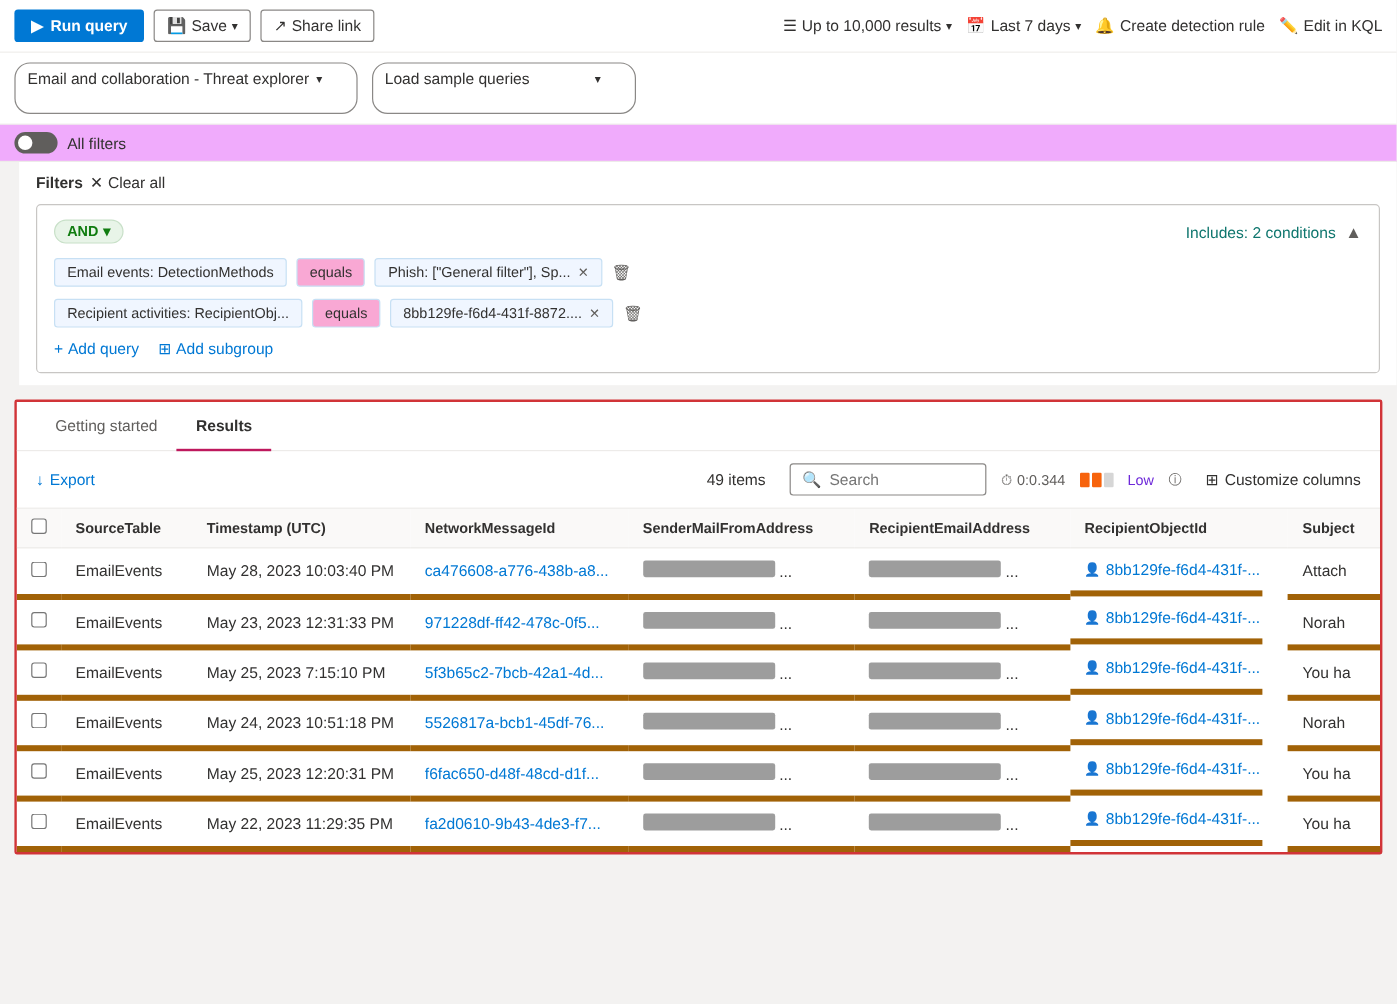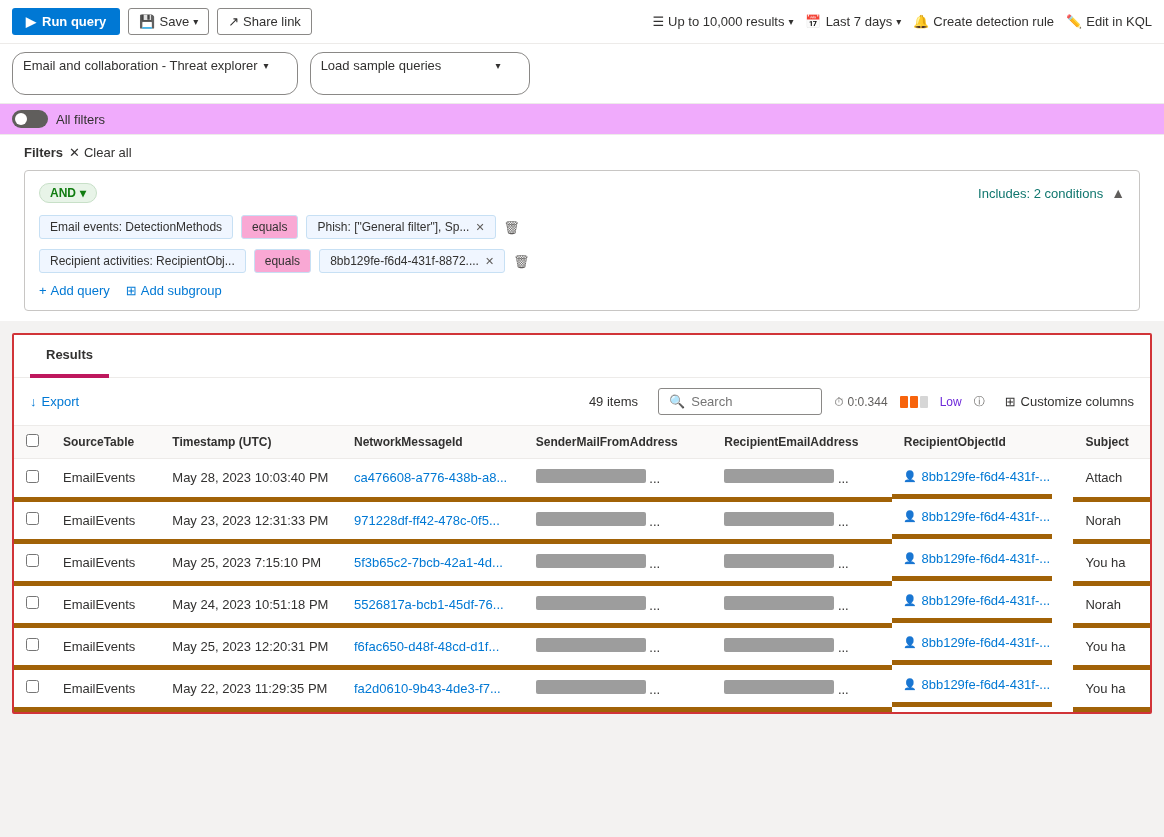--- a/index.html
+++ b/index.html
@@ -47,21 +47,21 @@
     .toggle {
       width: 36px; height: 18px; background: #605e5c; border-radius: 9px;
       position: relative; cursor: pointer;
     }
     .toggle-knob {
       width: 12px; height: 12px; background: #fff; border-radius: 50%;
       position: absolute; top: 3px; left: 3px;
     }
 
     .filters-section {
-      background: #fff; padding: 10px 24px;
+      background: #fff; padding: 10px 14px; margin-left: 16px;
     }
     .filters-header {
       display: flex; align-items: center; gap: 6px; margin-bottom: 10px;
     }
     .filters-label { font-weight: 600; font-size: 13px; }
     .clear-all-btn {
       display: flex; align-items: center; gap: 4px; color: #323130;
       background: none; border: none; cursor: pointer; font-size: 13px;
     }
 
@@ -110,21 +110,21 @@
     .results-section {
       background: #fff; margin: 12px; border: 2px solid #d13438; border-radius: 2px;
     }
     .tabs {
       display: flex; border-bottom: 1px solid #edebe9; padding: 0 16px;
     }
     .tab {
       padding: 12px 16px; cursor: pointer; font-size: 13px; color: #605e5c;
       border-bottom: 2px solid transparent; margin-bottom: -1px;
     }
-    .tab.active { color: #323130; font-weight: 600; border-bottom: 4px solid #be185d; }
+    .tab.active { color: #323130; font-weight: 600; border-bottom: 2px solid #be185d; }
 
     .results-toolbar {
       display: flex; align-items: center; gap: 12px; padding: 10px 16px;
       border-bottom: 1px solid #edebe9;
     }
     .export-btn {
       background: none; border: none; cursor: pointer; color: #0078d4;
       font-size: 13px; display: flex; align-items: center; gap: 5px;
     }
     .items-count { margin-left: auto; margin-right: 8px; font-size: 13px; }
@@ -281,20 +281,23 @@
         <button class="filter-action-btn">
           <span>⊞</span>
           <span>Add subgroup</span>
         </button>
       </div>
     </div>
   </div>
 
   <div class="results-section">
     <div class="tabs">
+      <div class="tab">
+        <span>Getting started</span>
+      </div>
       <div class="tab active">
         <span>Results</span>
       </div>
     </div>
 
     <div class="results-toolbar">
       <button class="export-btn">
         <span>↓</span>
         <span>Export</span>
       </button>

